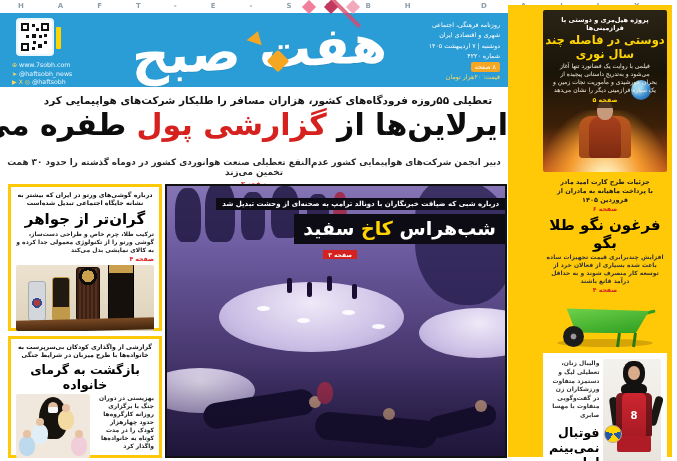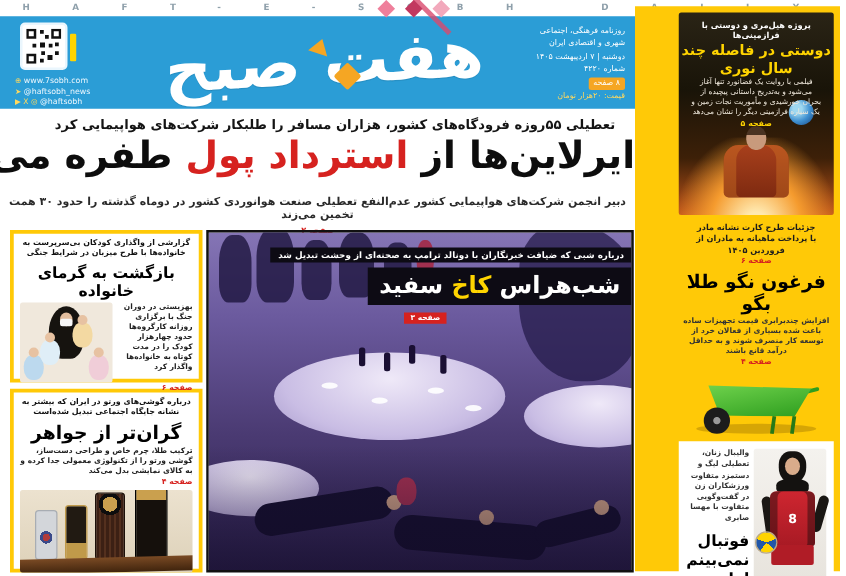--- a/index.html
+++ b/index.html
@@ -208,26 +208,40 @@
       <div>شهری و اقتصادی ایران</div>
       <div>دوشنبه | ۷ اردیبهشت ۱۴۰۵</div>
       <div>شماره ۴۲۲۰</div>
       <div><span class="chip">۸ صفحه</span></div>
       <div class="price">قیمت: ۲۰هزار تومان</div>
     </div>
   </div>
 
   <div class="lead">
     <div class="lead-kicker">تعطیلی ۵۵روزه فرودگاه‌های کشور، هزاران مسافر را طلبکار شرکت‌های هواپیمایی کرد</div>
-    <h1 class="lead-headline"><span>ایرلاین‌ها از </span><span class="red">استرداد پول</span><span> طفره می‌روند</span></h1>
+    <h1 class="lead-headline"><span>ایرلاین‌ها از </span><span class="red">گزارشی پول</span><span> طفره می‌روند</span></h1>
     <div class="lead-sub">دبیر انجمن شرکت‌های هواپیمایی کشور عدم‌النفع تعطیلی صنعت هوانوردی کشور در دوماه گذشته را حدود ۳۰ همت تخمین می‌زند</div>
     <div class="pageref">صفحه ۲</div>
   </div>
 
   <div class="left-col">
+    <section class="lbox lbox2">
+      <div class="l-kicker">درباره گوشی‌های ورتو در ایران که بیشتر به نشانه جایگاه اجتماعی تبدیل شده‌است</div>
+      <div class="l-head l-head2">گران‌تر از جواهر</div>
+      <div class="l-body2">ترکیب طلا، چرم خاص و طراحی دست‌ساز، گوشی ورتو را از تکنولوژی معمولی جدا کرده و به کالای نمایشی بدل می‌کند</div>
+      <div class="l-page">صفحه ۴</div>
+      <div class="phones">
+        <div class="ph ph1"></div>
+        <div class="ph ph2"></div>
+        <div class="ph ph3"></div>
+        <div class="ph ph4"></div>
+        <div class="wood"></div>
+      </div>
+    </section>
+
     <section class="lbox lbox1">
       <div class="l-kicker">گزارشی از واگذاری کودکان بی‌سرپرست به خانواده‌ها با طرح میزبان در شرایط جنگی</div>
       <div class="l-head">بازگشت به گرمای خانواده</div>
       <div class="row">
         <div class="l-body">بهزیستی در دوران جنگ با برگزاری روزانه کارگروه‌ها حدود چهارهزار کودک را در مدت کوتاه به خانواده‌ها واگذار کرد</div>
         <div class="fam">
           <div class="mom"></div>
           <div class="mom-face"></div>
             <div class="mom-mask"></div>
           <div class="kid k1">
@@ -238,34 +252,20 @@
             </div>
           <div class="kid k3">
               <i></i>
             </div>
             <div class="kid k4">
               <i></i>
             </div>
         </div>
       </div>
       <div class="l-page">صفحه ۶</div>
-    </section>
-
-    <section class="lbox lbox2">
-      <div class="l-kicker">درباره گوشی‌های ورتو در ایران که بیشتر به نشانه جایگاه اجتماعی تبدیل شده‌است</div>
-      <div class="l-head l-head2">گران‌تر از جواهر</div>
-      <div class="l-body2">ترکیب طلا، چرم خاص و طراحی دست‌ساز، گوشی ورتو را از تکنولوژی معمولی جدا کرده و به کالای نمایشی بدل می‌کند</div>
-      <div class="l-page">صفحه ۴</div>
-      <div class="phones">
-        <div class="ph ph1"></div>
-        <div class="ph ph2"></div>
-        <div class="ph ph3"></div>
-        <div class="ph ph4"></div>
-        <div class="wood"></div>
-      </div>
     </section>
   </div>
 
   <div class="photo-main">
     <div class="crowdmass"></div>
     <div class="fig" style="left:8px;top:2px;width:26px;height:54px;"></div>
     <div class="fig" style="left:38px;top:-4px;width:30px;height:60px;"></div>
     <div class="fig" style="left:74px;top:6px;width:24px;height:48px;"></div>
     <div class="fig" style="left:104px;top:0;width:28px;height:52px;"></div>
     <div class="fig" style="left:140px;top:8px;width:22px;height:42px;"></div>
@@ -300,21 +300,21 @@
       <div class="fire"></div>
       <div class="astro-body"></div>
       <div class="astro-head"></div>
       <div class="p-kicker">پروژه هیل‌مری و دوستی با فرازمینی‌ها</div>
       <div class="p-head">دوستی در فاصله چند سال نوری</div>
       <div class="p-body">فیلمی با روایت یک فضانورد تنها آغاز می‌شود و به‌تدریج داستانی پیچیده از بحران خورشیدی و مأموریت نجات زمین و یک سیاره فرازمینی دیگر را نشان می‌دهد</div>
       <div class="p-page">صفحه ۵</div>
     </section>
 
     <section class="ystory">
-      <div class="y-kicker"><span>جزئیات طرح کارت نشانه مادر</span><br><span>با پرداخت ماهیانه به مادران از فروردین ۱۴۰۵</span></div>
+      <div class="y-kicker"><span>جزئیات طرح کارت امید مادر</span><br><span>با پرداخت ماهیانه به مادران از فروردین ۱۴۰۵</span></div>
       <div class="y-page">صفحه ۶</div>
     </section>
 
     <section class="ystory">
       <div class="y-head y-head2">فرغون نگو طلا بگو</div>
       <div class="y-body">افزایش چندبرابری قیمت تجهیزات ساده باعث شده بسیاری از فعالان خرد از توسعه کار منصرف شوند و به حداقل درآمد قانع باشند</div>
       <div class="y-page">صفحه ۴</div>
     </section>
 
     <div class="barrow">

